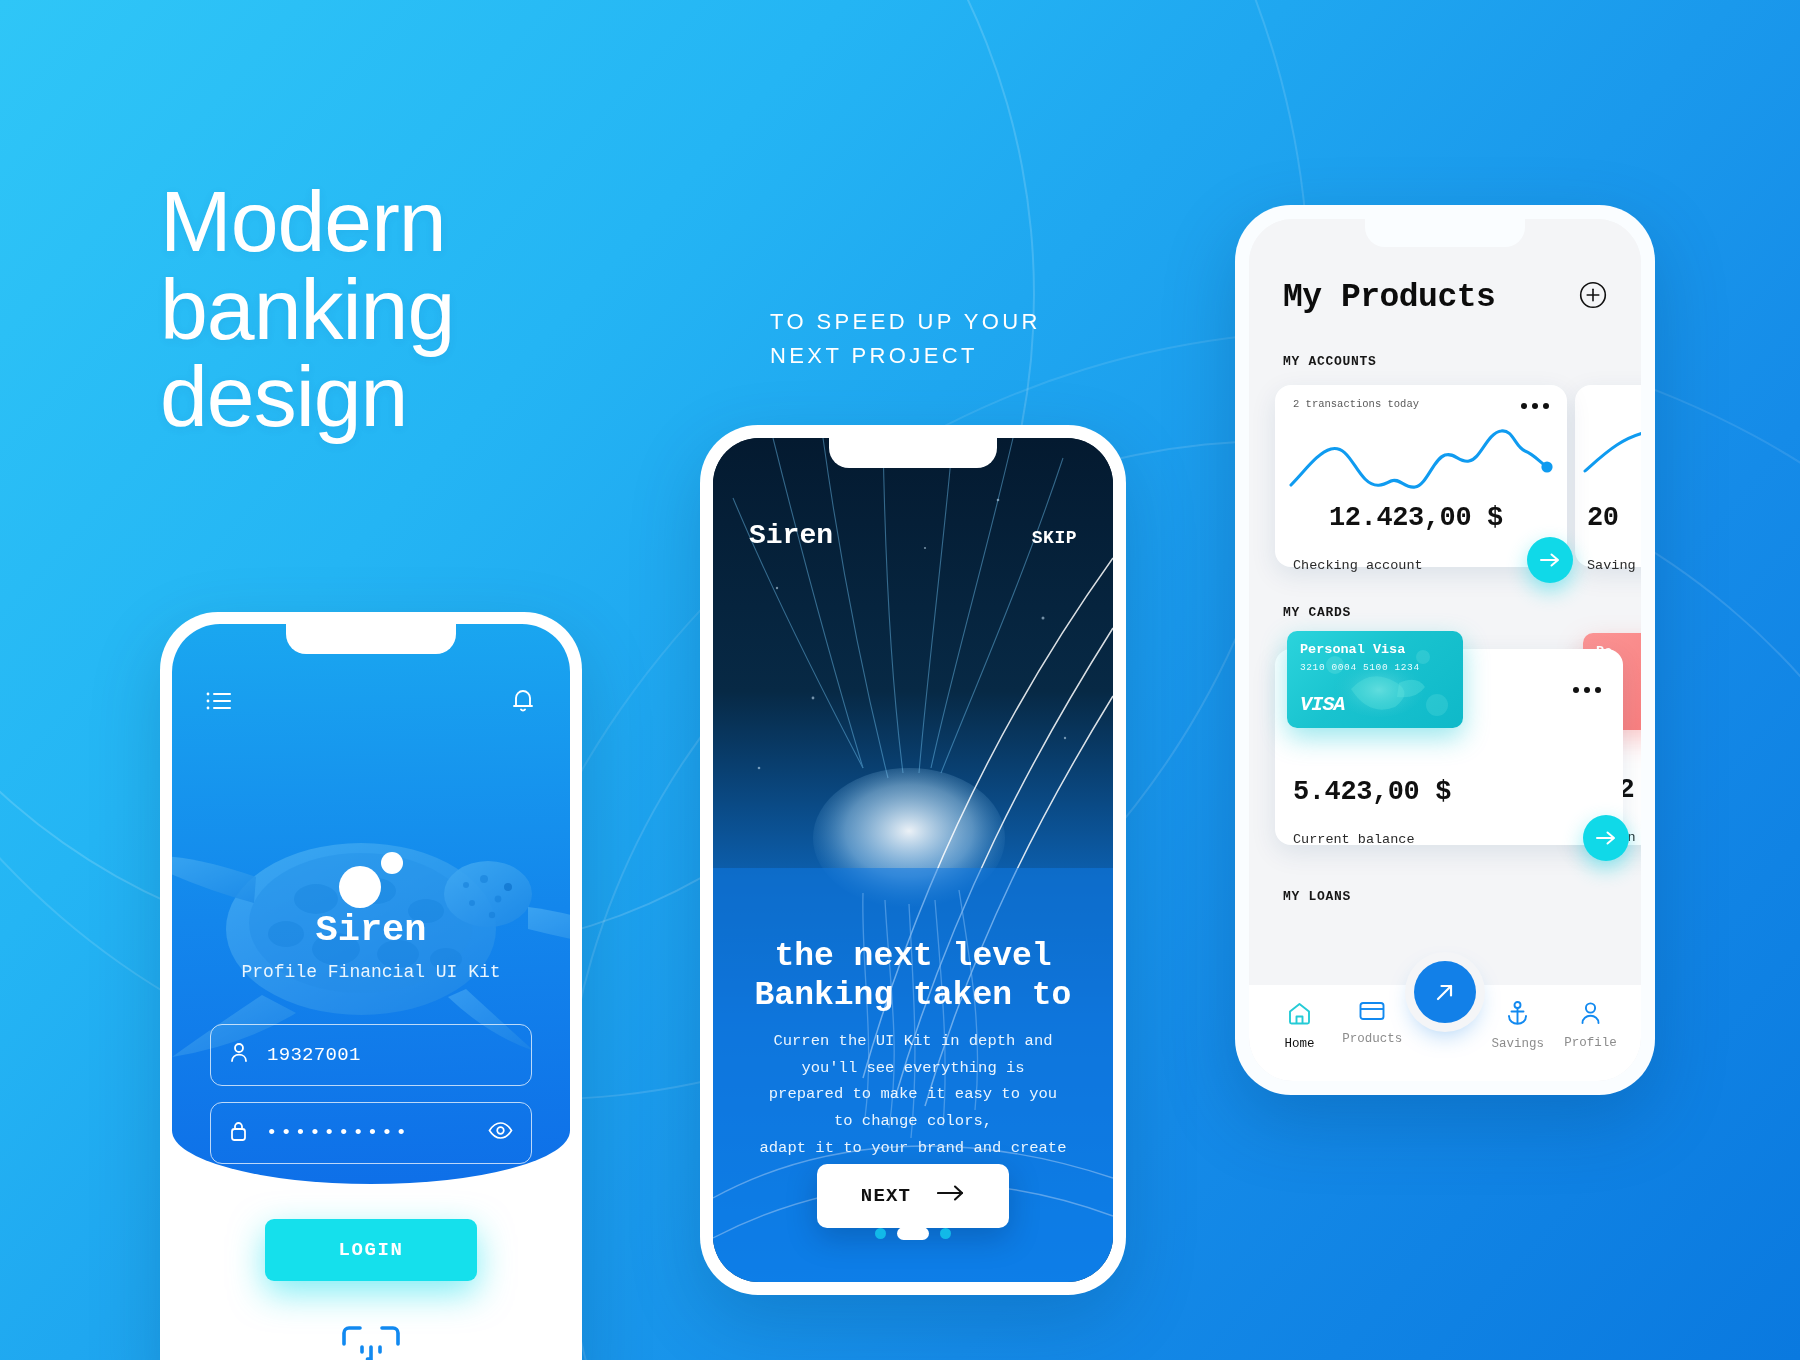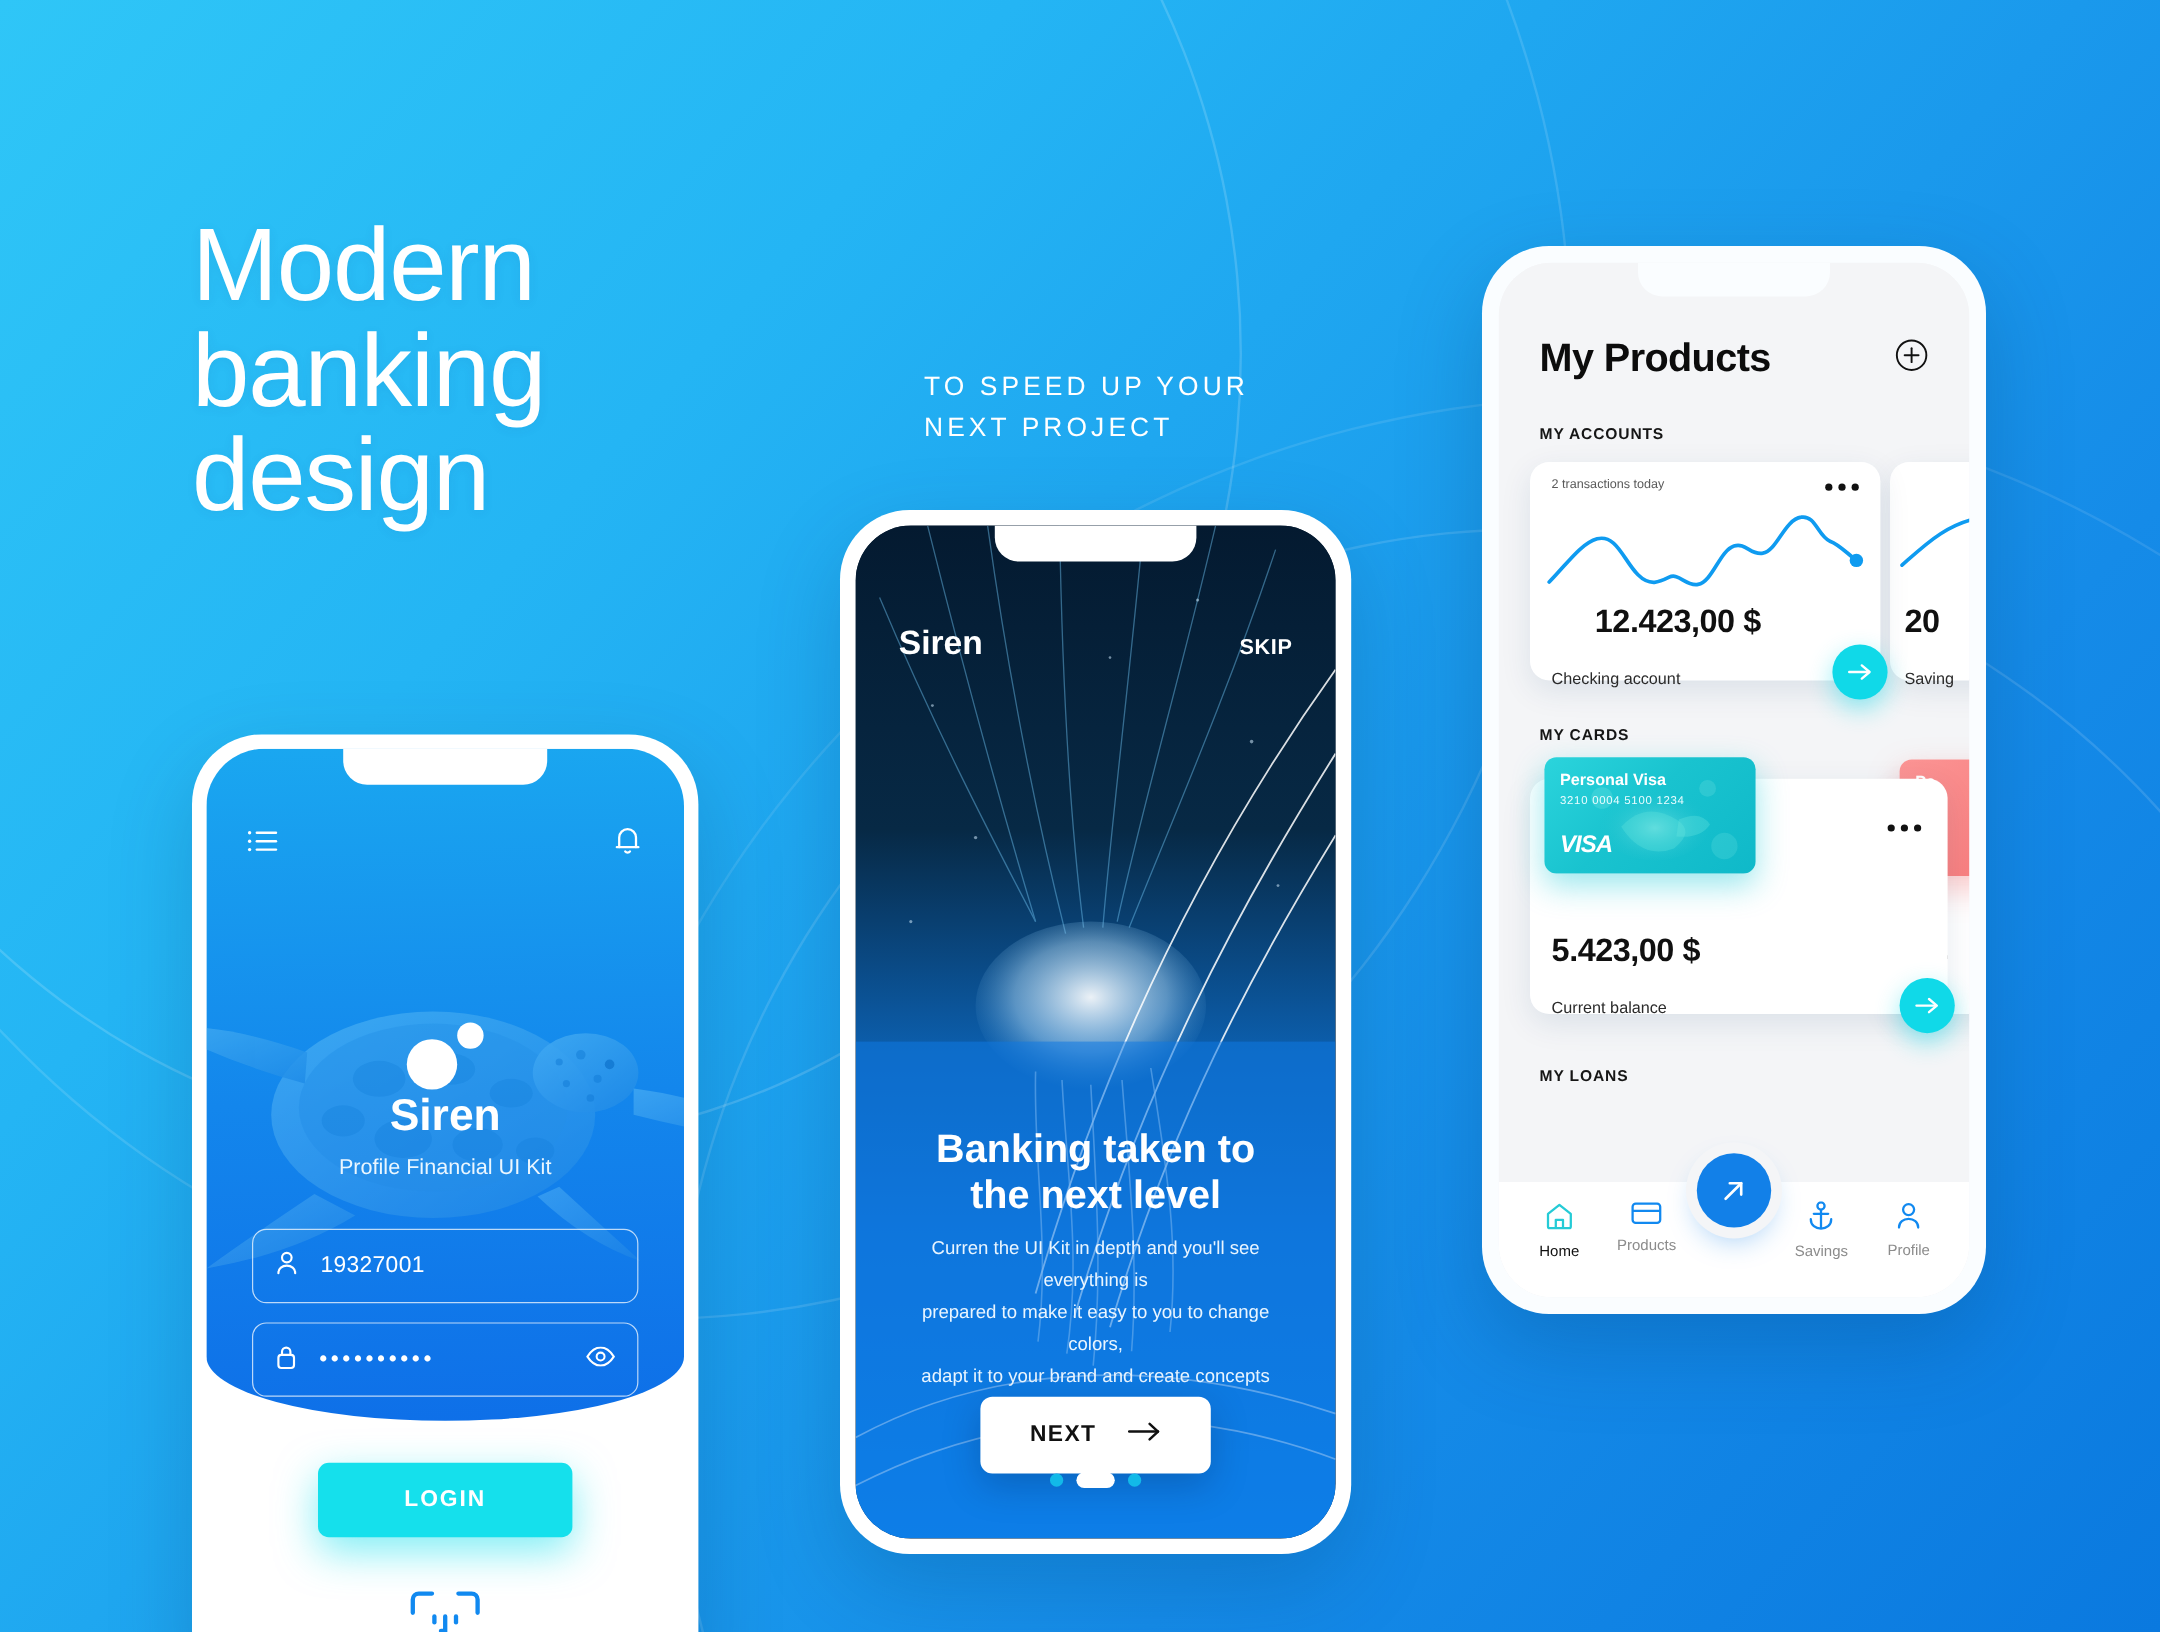--- a/index.html
+++ b/index.html
@@ -45,20 +45,21 @@
   .shell {
     position:absolute; inset:0;
     background:#ffffff;
     border-radius:58px;
     box-shadow:0 26px 70px rgba(4,60,110,0.22);
   }
   .screen {
     position:absolute;
     overflow:hidden;
     background:#fff;
+    font-family:Liberation Mono, monospace;
   }
   .notch {
     position:absolute; top:0; left:50%; transform:translateX(-50%);
     background:#ffffff;
     border-bottom-left-radius:20px; border-bottom-right-radius:20px;
     z-index:30;
   }
 
   
   #phone1 { left:160px; top:612px; width:422px; height:780px; }
@@ -390,22 +391,22 @@
       </g>
       <rect y="430" width="400" height="414" fill="#0E79E2" opacity=".55"></rect>
     </svg>
 
     <div class="p2-top">
       <div class="p2-brand">Siren</div>
       <div class="p2-skip">SKIP</div>
     </div>
 
     <div class="p2-title">
+      <div>the next level</div>
       <div>Banking taken to</div>
-      <div>the next level</div>
     </div>
     <div class="p2-body">
       <div>Curren the UI Kit in depth and you'll see everything is</div>
       <div>prepared to make it easy to you to change colors,</div>
       <div>adapt it to your brand and create concepts easily</div>
     </div>
 
     <div id="next-btn">
       <span>NEXT</span>
       <span>

